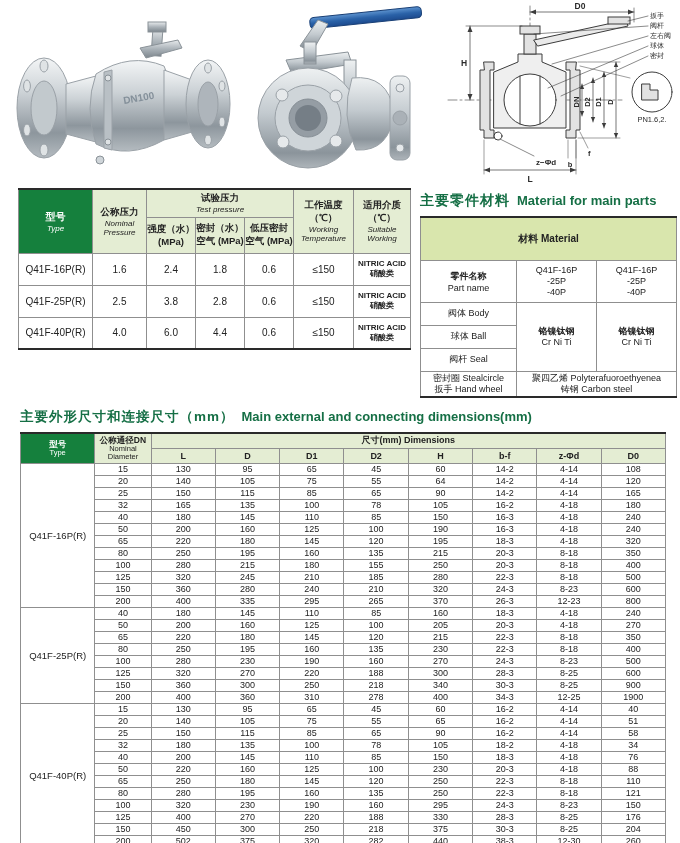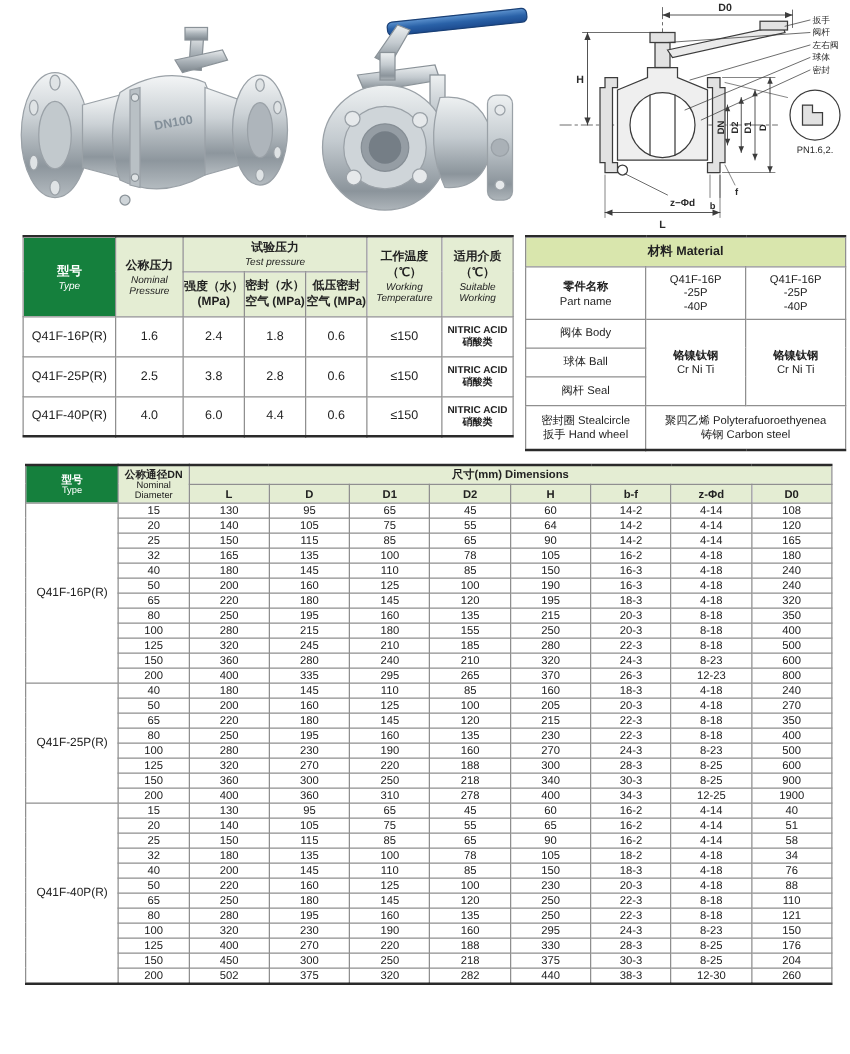--- a/index.html
+++ b/index.html
@@ -35,24 +35,24 @@
   .spec-table { width:392px; font-size:9px; }
   .spec-table .h1 { height:28px; font-weight:bold; }
   .spec-table .h2 { height:36px; font-weight:bold; }
   .spec-table td.data { height:32px; font-size:10px; }
   .spec-table .zh { font-size:9.5px; font-weight:bold; }
   .spec-table .en { font-size:8px; font-weight:normal;font-style:italic; }
   .spec-table .dark .zh { font-size:10px; }
   .medium-cell div { font-size:8px; line-height:10px; font-weight:bold; }
 
   .mat-table { width:256px; font-size:9px; }
-  .mat-table .bar { height:24px; font-weight:bold; font-size:10px; background:#d9e6ad; }
+  .mat-table .bar { height:43px; font-weight:bold; font-size:10px; background:#d9e6ad; }
   .mat-table .pn { height:42px; }
   .mat-table td.prow { height:23px; }
-  .mat-table .lastrow td { height:36px;margin-left:33px; }
+  .mat-table .lastrow td { height:26px;margin-left:33px; }
   .mat-table .two div { line-height:11px; }
   .mat-table .bolded { font-weight:bold; }
 
   
   .dims { padding:0 14px 0 20px; margin-top:10px; }
   .dims .sec-title .zh { font-size:13.5px; }
   .dims .sec-title .en { font-size:13px; }
   .dim-table { width:646px; font-size:9px; }
   .dim-table .h1 { height:15px; font-weight:bold; font-size:9px; }
   .dim-table .h2 { height:15px; font-weight:bold; font-size:9px; }
@@ -337,20 +337,24 @@
             <td class="data medium-cell">
               <div>NITRIC ACID</div>
               <div>硝酸类</div>
             </td>
           </tr>
         </tbody>
     </table>
   </div>
 
   <div class="mid-right">
+    <div class="sec-title">
+      <span class="zh">主要零件材料</span>
+      <span class="en">Material for main parts</span>
+    </div>
     <table class="mat-table thick-frame">
       <colgroup>
           <col style="width:96px">
           <col style="width:80px">
           <col style="width:80px">
         </colgroup>
       <tbody>
           <tr>
             <td class="bar" colspan="3">材料 Material</td>
           </tr>
@@ -396,20 +400,24 @@
           <div>聚四乙烯 Polyterafuoroethyenea</div>
               <div>铸钢 Carbon steel</div>
         </td>
       </tr>
     </tbody>
       </table>
   </div>
 </div>
 
 <div class="dims">
+  <div class="sec-title">
+    <span class="zh">主要外形尺寸和连接尺寸（mm）</span>
+    <span class="en">Main external and connecting dimensions(mm)</span>
+  </div>
   <table class="dim-table thick-frame">
     <colgroup>
       <col style="width:74px">
         <col style="width:56px">
       <col style="width:64px">
         <col style="width:64px">
         <col style="width:64px">
         <col style="width:64px">
       <col style="width:64px">
         <col style="width:64px">

